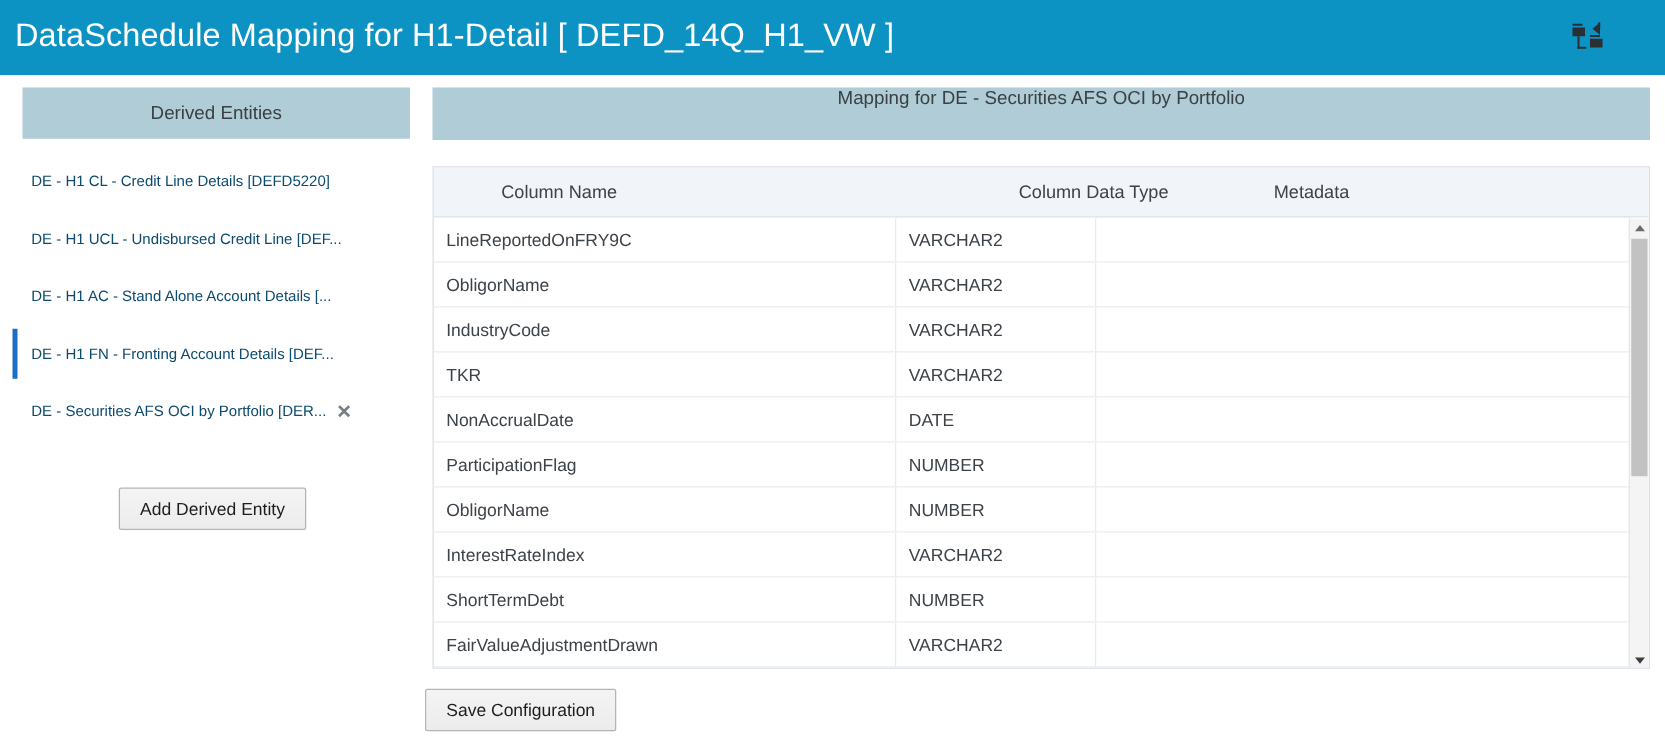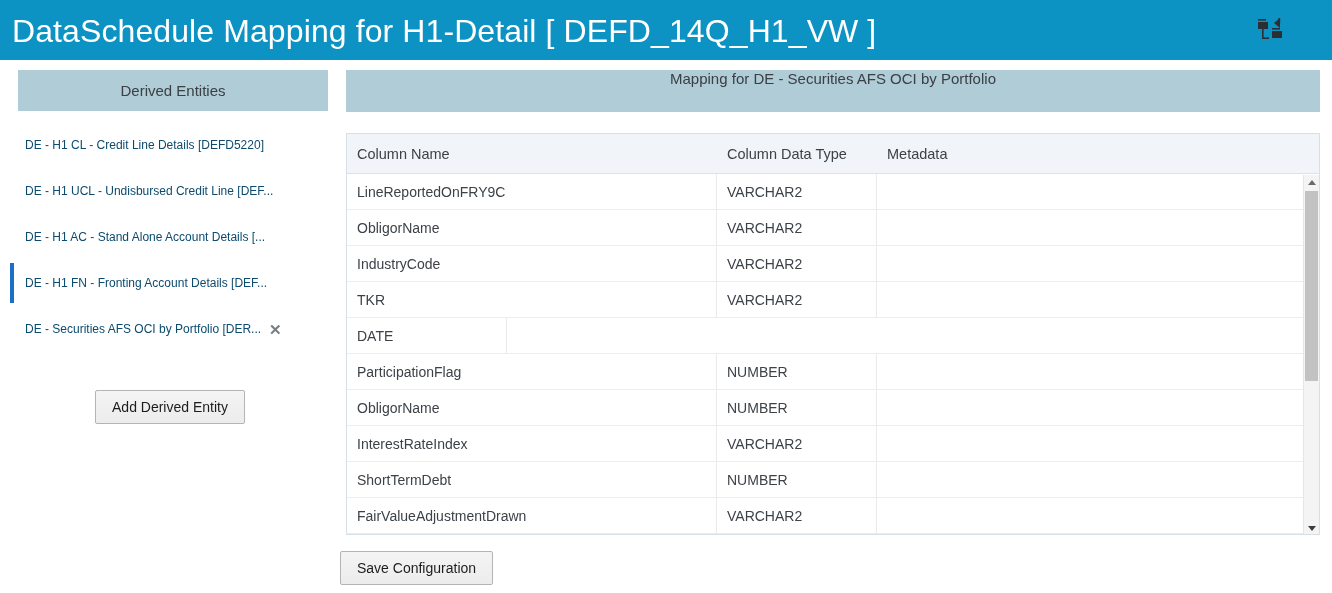--- a/index.html
+++ b/index.html
@@ -24,21 +24,21 @@
     top: 0;
     width: 1332px;
     height: 60px;
     background: #0c93c3;
     box-sizing: border-box;
   }
   .app-header-title {
     position: absolute;
     left: 12px;
     top: 13px;
-    font-size: 32px;
+    font-size: 26px;
     font-weight: 400;
     color: #ffffff;
     letter-spacing: 0.1px;
     white-space: nowrap;
   }
   .app-header-icon {
     position: absolute;
     right: 46px;
     top: 14px;
     width: 32px;
@@ -173,20 +173,21 @@
     border-bottom: 1px solid #dbe3e9;
     box-sizing: border-box;
   }
   .tbl-header .cell {
     font-size: 14.5px;
     color: #3c4248;
     display: flex;
     align-items: center;
     padding-left: 10px;
     box-sizing: border-box;
+    margin-left: 44px;
   }
   .tbl-header .cell.c1 { width: 370px; }
   .tbl-header .cell.c2 { width: 160px; }
   .tbl-header .cell.c3 { flex: 1; }
 
   .tbl-body {
     position: relative;
     height: 360px;
     overflow: hidden;
   }
@@ -360,20 +361,21 @@
         <div class="cell c3"></div>
       </div>
 
       <div class="tbl-row">
         <div class="cell c1">TKR</div>
         <div class="cell c2">VARCHAR2</div>
         <div class="cell c3"></div>
       </div>
 
       <div class="tbl-row">
+        <div class="cell c1">NonAccrualDate</div>
         <div class="cell c2">DATE</div>
         <div class="cell c3"></div>
       </div>
 
       <div class="tbl-row">
         <div class="cell c1">ParticipationFlag</div>
         <div class="cell c2">NUMBER</div>
         <div class="cell c3"></div>
       </div>
 

